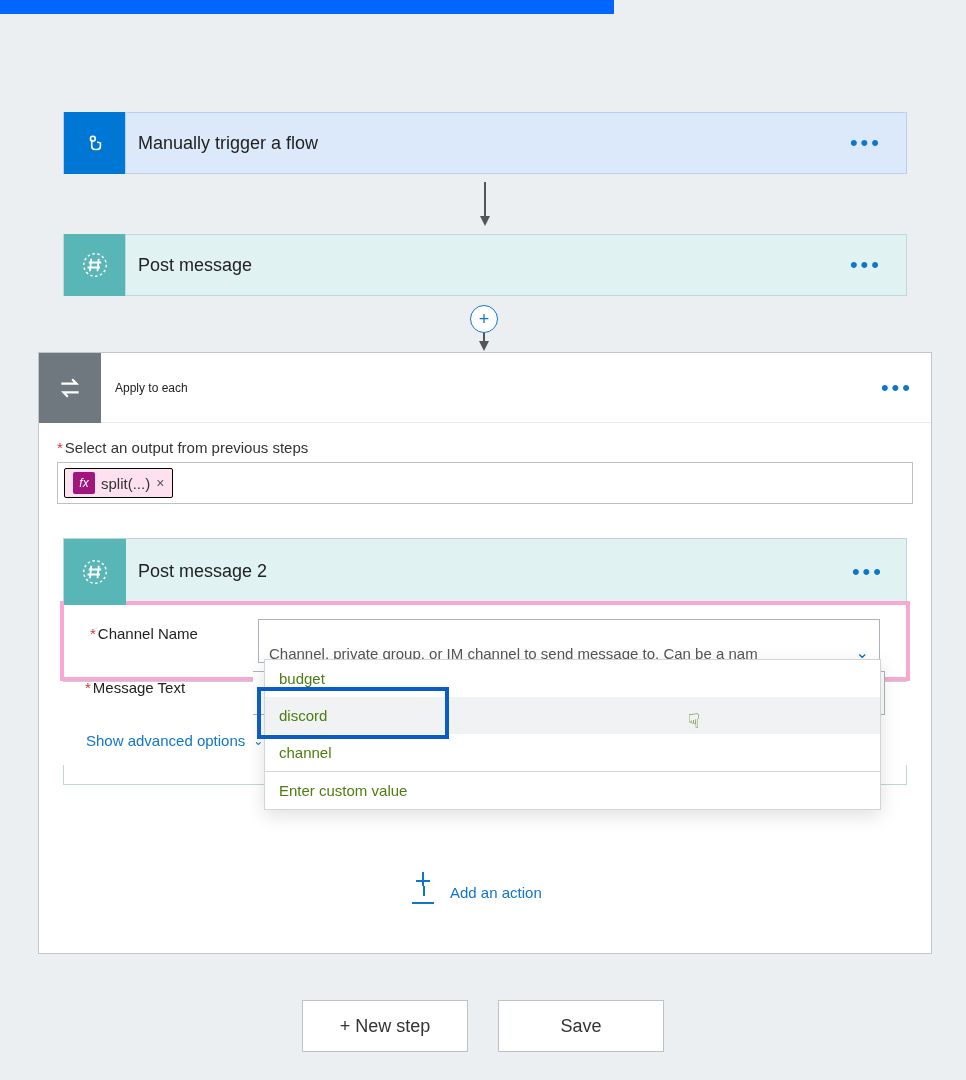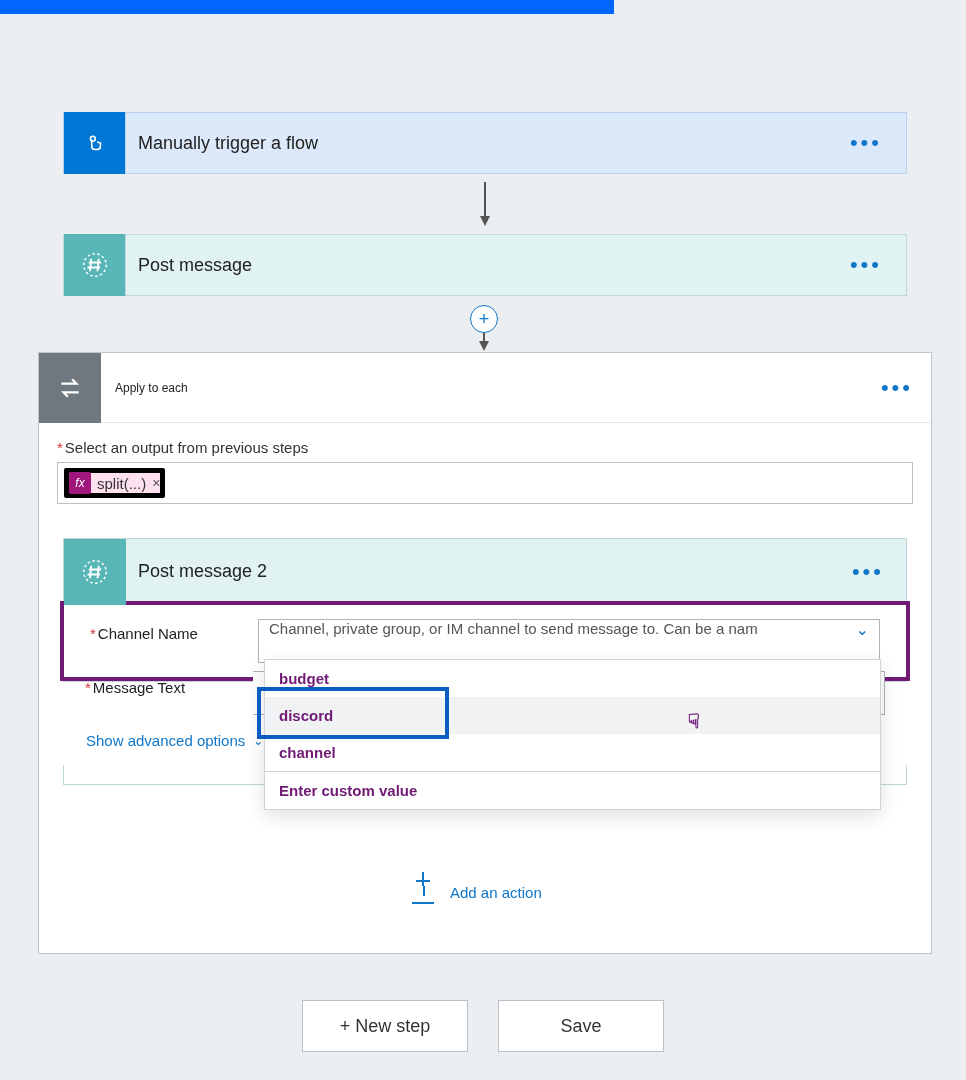--- a/index.html
+++ b/index.html
@@ -50,51 +50,51 @@
   .apply-header .iconbox { width: 62px; height: 70px; background:#6f787e; display:flex; align-items:center; justify-content:center; }
   .apply-header .title { margin-left: 14px; font-size: 12px; color:#222; flex:1; }
   .apply-header .dots { font-size:22px; color:#1076c8; letter-spacing:3px; padding:0 18px; cursor:pointer; }
 
   .apply-body { padding: 16px 18px 0 18px; }
   .select-label { color:#333; font-size:15px; margin-bottom:6px; display:block; }
   .req { color:#d13438; margin-right:2px; }
   .select-box {
     border:1px solid #b9c1c7; height:42px; display:flex; align-items:center; padding:0 6px; margin-bottom:30px;
   }
-  .chip { display:flex; align-items:center; background:#fde1ef; border:5px solid #000000; border-radius:2px; height:30px; padding:0 0; gap:6px; }
+  .chip { display:flex; align-items:center; background:#fde1ef; border:1px solid #000000; border-radius:2px; height:30px; padding:0 8px; gap:6px; }
   .chip .fx { background:#a1167c; color:#fff; font-style:italic; font-size:12px; width:22px; height:22px; display:flex; align-items:center;justify-content:center; border-radius:2px; }
   .chip .txt { font-size:15px; color:#333; }
   .chip .x { font-size:14px; color:#555; cursor:pointer; }
 
   .nested-card {
     position: absolute; left: 63px; top: 524px; width: 844px; border:1px solid #c0d5d6;
   }
   .nested-head { background:#e1f2f2; height:66px; display:flex; align-items:center; border-bottom:1px solid #c0d5d6; }
   .nested-head .iconbox { width:62px; height:66px; background:#59b6b6; display:flex;align-items:center;justify-content:center; }
   .nested-head .title { margin-left:12px; font-size:18px; color:#222; flex:1; }
   .nested-head .dots { font-size:22px; color:#1076c8; letter-spacing:3px; padding:0 22px; cursor:pointer; }
 
   .nested-body { background:#fff; padding:0; }
   .row { display:flex; align-items:flex-start; }
   .row .lbl { width:190px; padding:16px 0 0 22px; font-size:15px; color:#222; }
   .row .ctrl { flex:1; padding:10px 22px 10px 0; }
 
-  .combo-outer { border:4px solid #701a75; margin: -4px -4px 0 -4px; padding:4px 4px 4px 4px; }
+  .combo-outer { border:4px solid #f9a8d4; margin: -4px -4px 0 -4px; padding:4px 4px 4px 4px; }
   .combo-outer .row { margin:0; }
   .combo {
-    border:1px solid #aab4ba; height:44px; display:flex; align-items:flex-start; padding:0 10px; background:#fff; cursor:pointer;
+    border:1px solid #aab4ba; height:44px; display:flex; align-items:flex-end; padding:0 10px; background:#fff; cursor:pointer;
   }
   .combo .ph { color:#555; font-size:15px; flex:1; white-space:nowrap; overflow:hidden; text-overflow:ellipsis; }
   .combo .caret { color:#1076c8; font-size:16px; margin-left:6px; }
 
   .dropdown {
     position:absolute; left:264px; top:645px; width:617px; background:#fff;
     border:1px solid #d0d5d9; box-shadow:0 6px 18px rgba(0,0,0,.12); z-index:50;
   }
-  .dropdown .opt { height:37px; line-height:37px; padding:0 14px; font-size:15px; color:#701a75; cursor:pointer;font-weight:bold; }
+  .dropdown .opt { height:37px; line-height:37px; padding:0 14px; font-size:15px; color:#4d7c0f; cursor:pointer; }
   .dropdown .opt.hover { background:#f0f2f3; position:relative; }
   .dropdown .opt.hover .cursor-icon { position:absolute; right:180px; top:6px; font-size:20px; }
   .dropdown .sep { height:1px; background:#d0d5d9; }
   .hover-highlight { position:absolute; left:257px; top:673px; width:192px; height:52px; border:4px solid #0a5ec2; pointer-events:none; z-index:60; }
 
   .adv {
     position:absolute; left:86px; top:718px; font-size:15px; color:#1076c8; cursor:pointer; display:flex; align-items:center; gap:8px;
   }
   .adv .chev { font-size:12px; }
 

